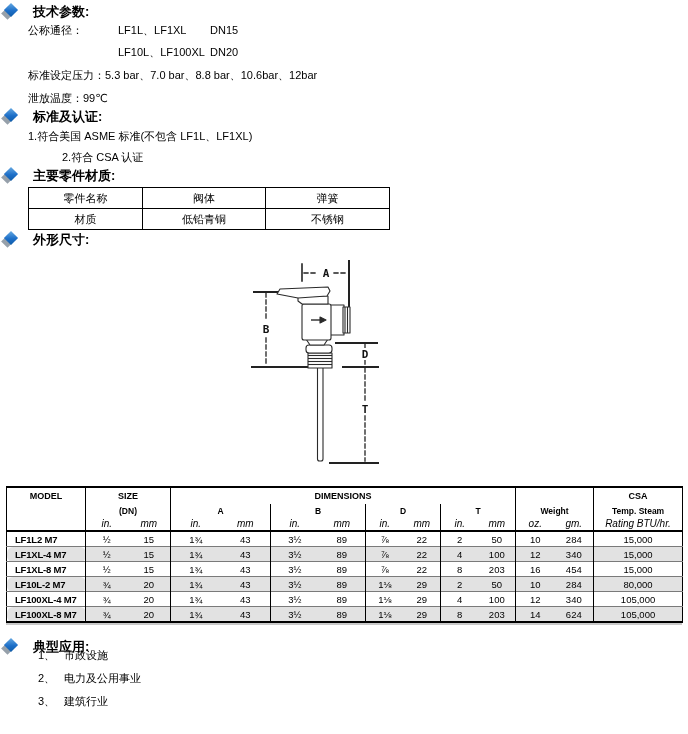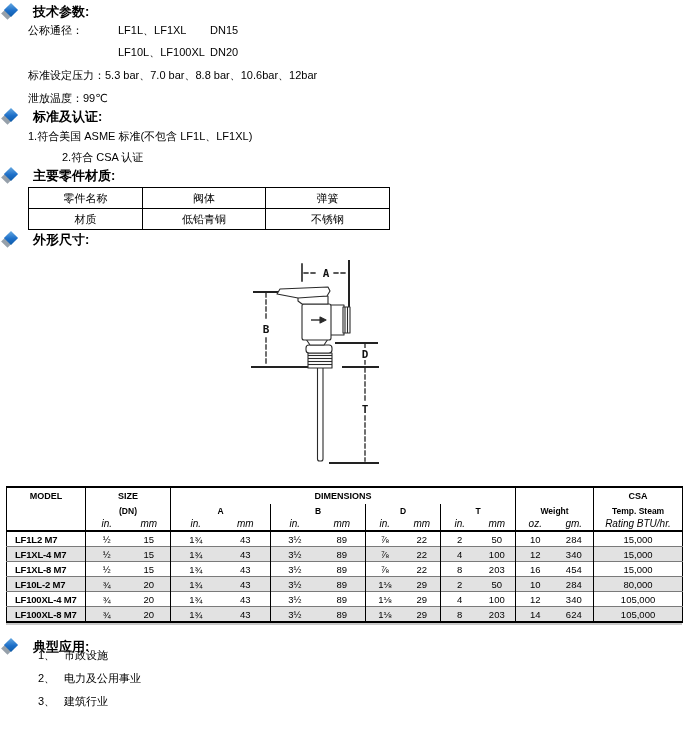--- a/index.html
+++ b/index.html
@@ -27,21 +27,21 @@
   .spec th,.spec td{padding:0;text-align:center;white-space:nowrap;overflow:hidden;font-weight:normal;}
   .spec{border:1px solid #000;border-top:2px solid #000;border-bottom:2px solid #000;}
   .gb{border-left:1px solid #000;}
   .h1r th{height:16px;font-size:9px;font-weight:bold;}
   .h2r th{height:13px;font-size:8.5px;font-weight:bold;}
   .h3r th{height:13px;font-size:10px;font-style:italic;font-weight:normal;}
   .spec thead{border-bottom:2px solid #000;}
   .spec tbody td{height:14px;font-size:9.5px;}
   .spec tbody tr + tr{border-top:1px solid #7a7a7a;}
   .spec tbody tr.alt{background:#e2e2e2;}
-  .spec td.mcell{text-align:left;padding-left:8px;font-weight:bold;letter-spacing:-0.2px;}
+  .spec td.mcell{text-align:left;padding-left:8px;font-weight:bold;letter-spacing:-0.2px;border-radius:6px;}
   .csasub1{font-style:normal;font-size:8px;font-weight:normal;}
   .underbar{position:absolute;left:6px;top:623px;width:676px;height:2px;background:#c9c9c9;}
 
   
   .app-item{position:absolute;font-size:11px;white-space:nowrap;margin-left:8px;}
   .app-item .num{display:inline-block;width:26px;}
 
   
   .drawing{position:absolute;left:240px;top:246px;width:236px;height:240px;}
   .drawing svg{display:block;}

